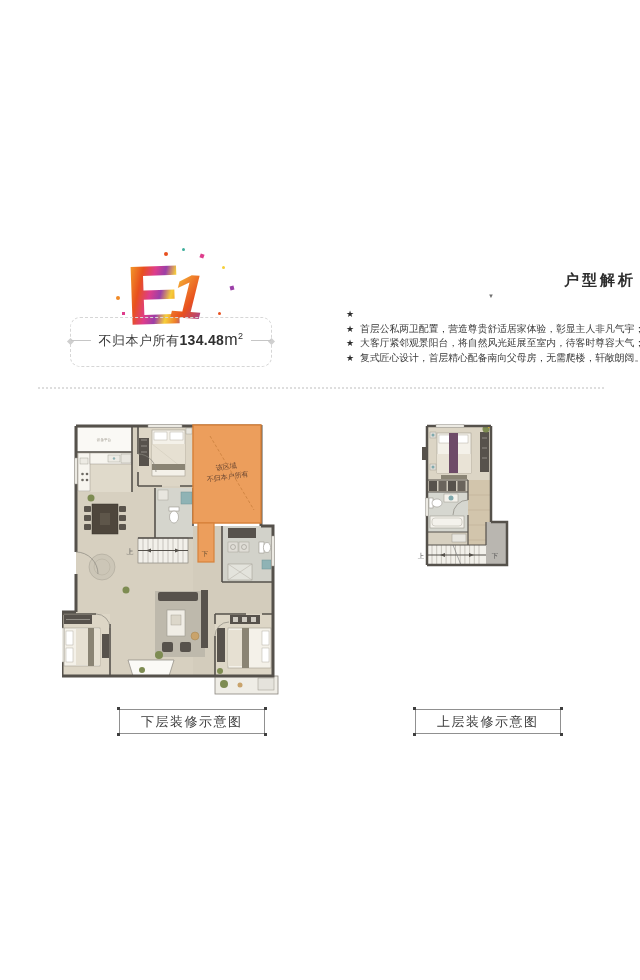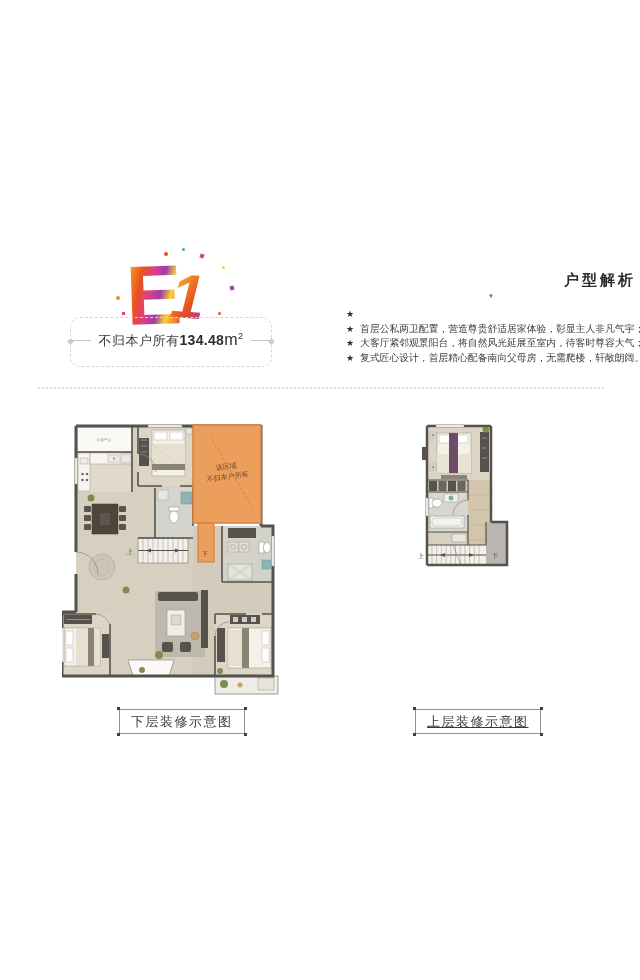--- a/index.html
+++ b/index.html
@@ -52,24 +52,24 @@
   .bullet-list{list-style:none;margin:8px 0 0 0;padding:0;}
   .bullet-list li{display:flex;align-items:flex-start;font-size:9.8px;color:#3a3a3a;line-height:14.6px;white-space:nowrap;}
   .star{font-size:9px;color:#2d2d2d;margin-right:6px;line-height:14.6px;}
   
   .divider{position:absolute;left:38px;top:387px;width:566px;height:0;border-top:2px dotted #dedede;}
   
   .plan-lower{position:absolute;left:62px;top:414px;width:236px;height:286px;}
   .plan-upper{position:absolute;left:404px;top:420px;width:115px;height:150px;}
   .caption-box{
     position:absolute;top:709px;height:17px;border:1px solid #909090;background:#fff;
-    padding:3px 11px;font-size:13px;color:#3a3a3a;letter-spacing:1.5px;line-height:17px;white-space:nowrap;
+    padding:3px 21px;font-size:13px;color:#3a3a3a;letter-spacing:1.5px;line-height:17px;white-space:nowrap;
   }
   .caption-lower{left:119px;}
-  .caption-upper{left:415px;text-decoration:underline;}
+  .caption-upper{left:415px;}
   .corner-dot{position:absolute;width:3px;height:3px;background:#3e3e3e;}
   .cd-tl{left:-3px;top:-3px;} .cd-tr{right:-3px;top:-3px;}
   .cd-bl{left:-3px;bottom:-3px;} .cd-br{right:-3px;bottom:-3px;}
   svg text{font-family:"Liberation Sans","DejaVu Sans",sans-serif;}
 </style>
 </head>
 <body>
 
 <div class="logo">
   <span class="logo-e">E</span><span class="logo-one">1</span>

